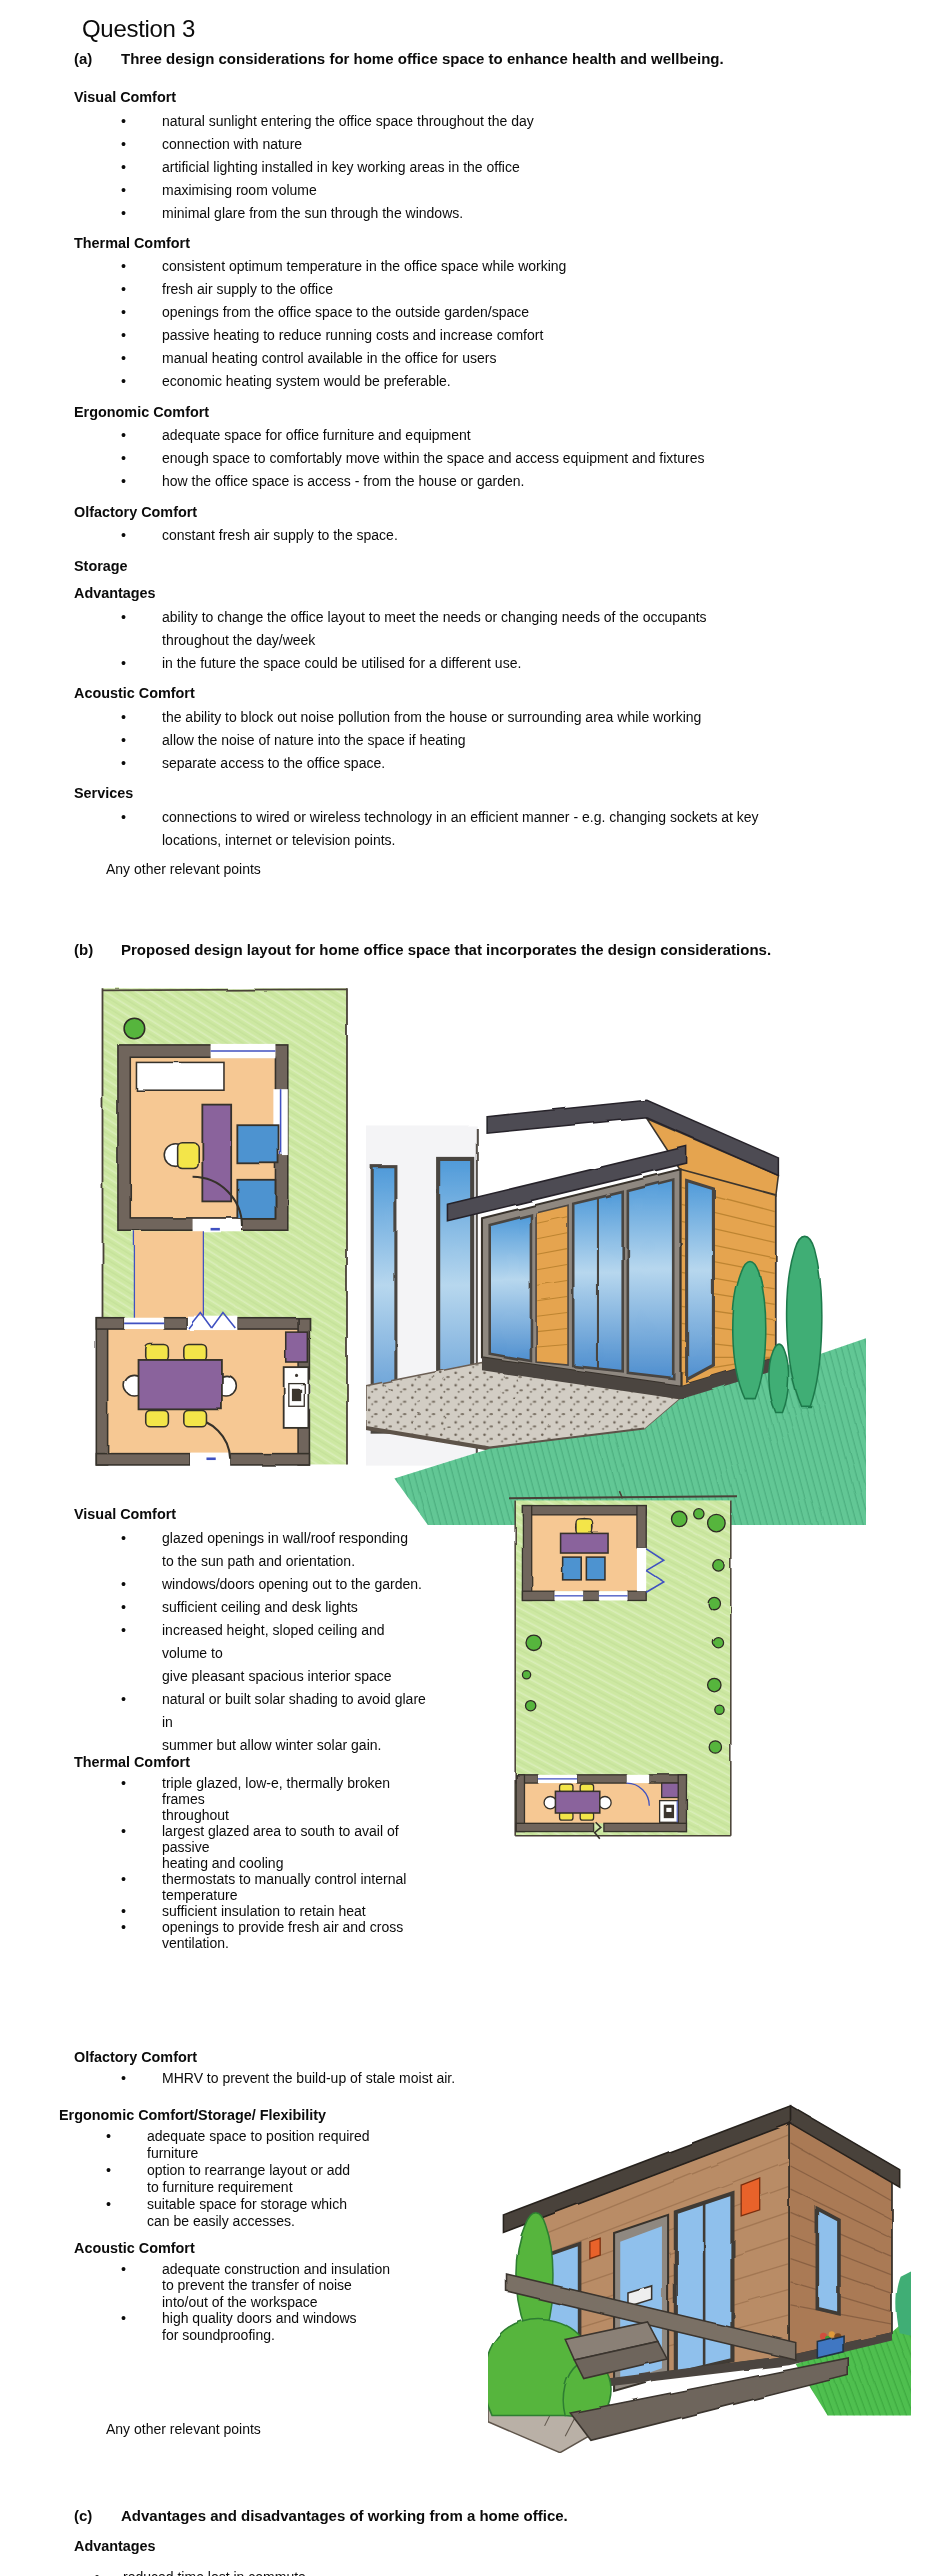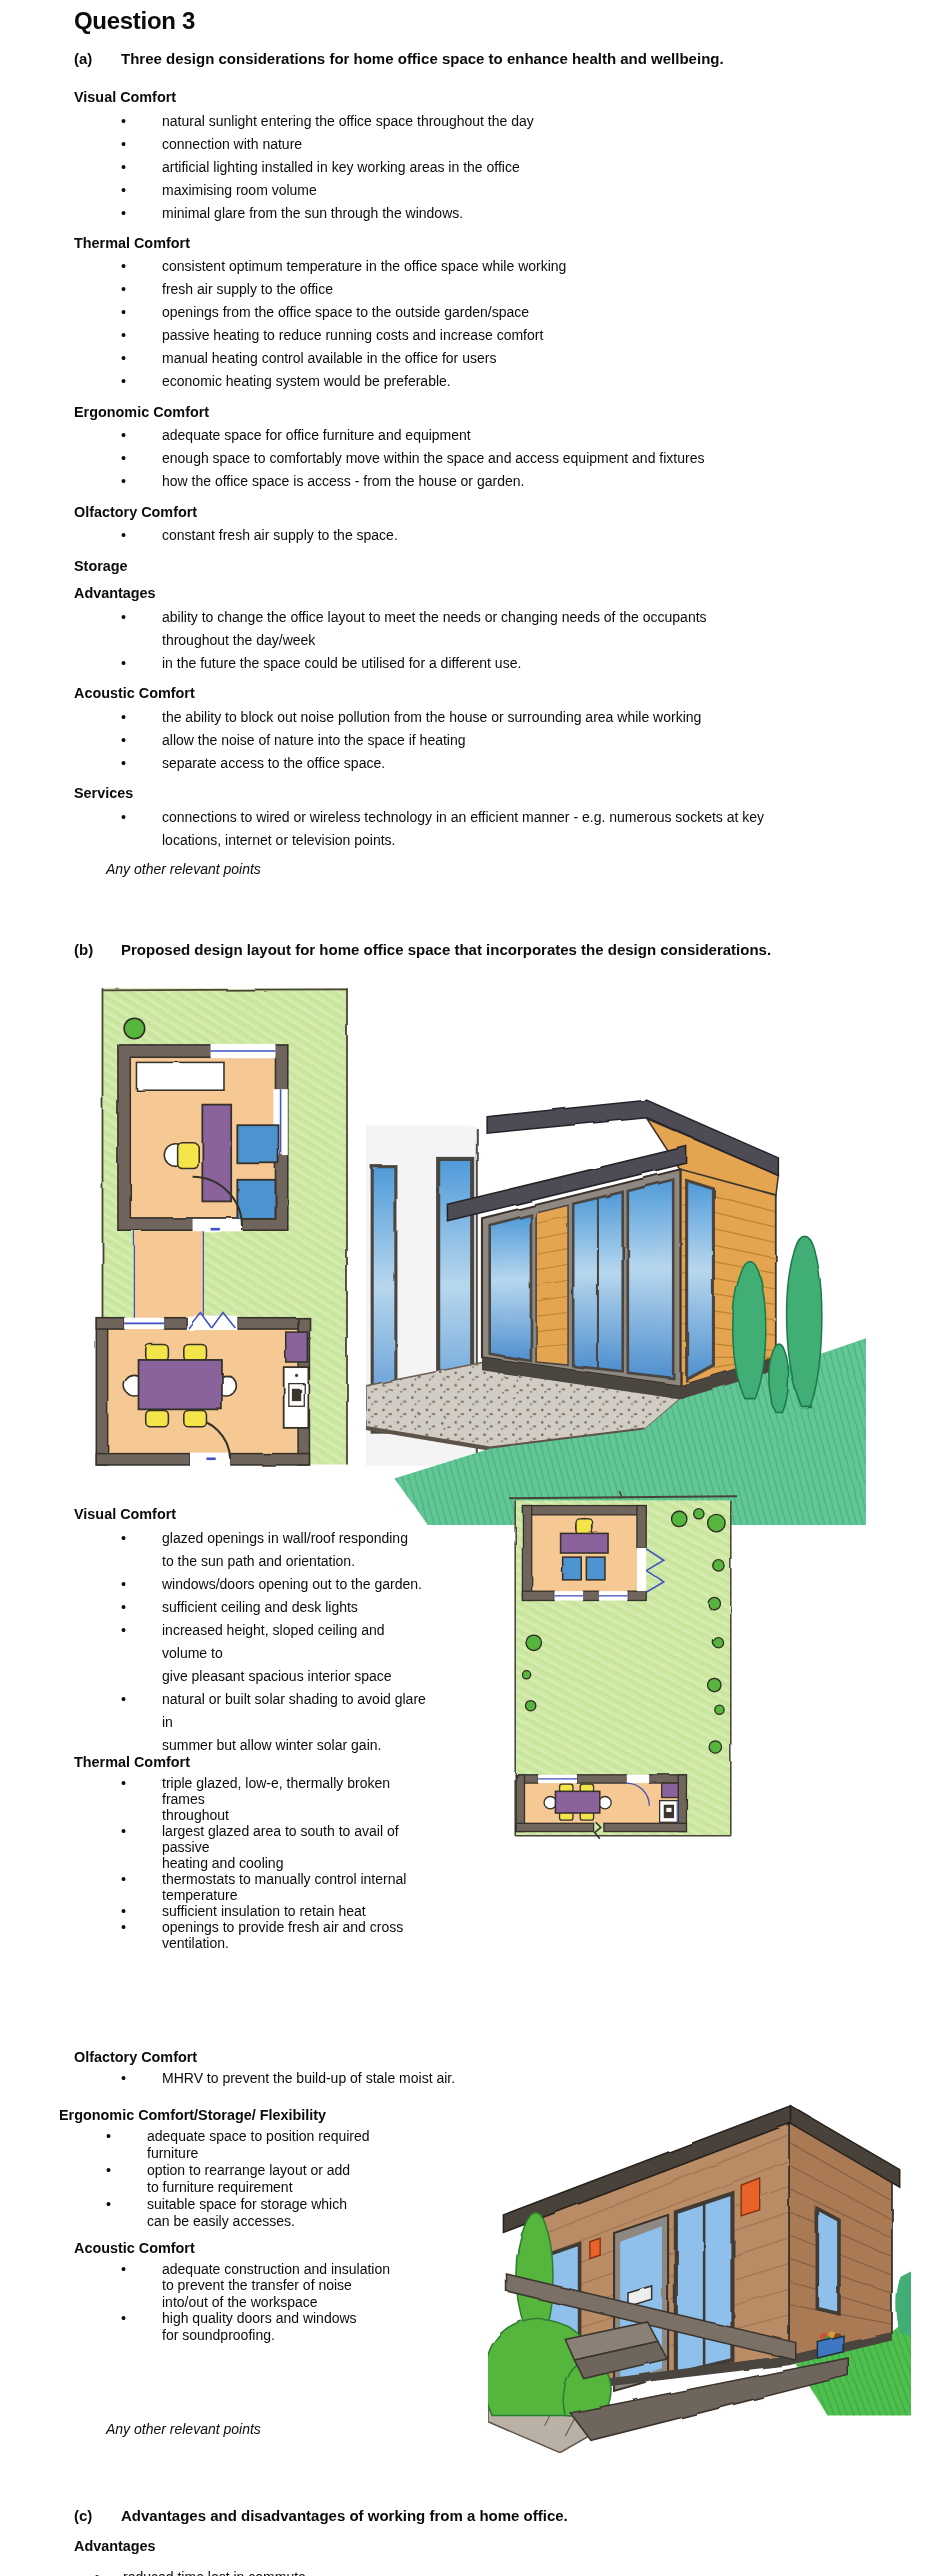--- a/index.html
+++ b/index.html
@@ -1,37 +1,37 @@
 <!DOCTYPE html>
 <html style="--garden: #cde8a2; --bush: #56b53d; --bushdark: #2f7d28; --wall: #6f655b; --outline: #35302a; --tan: #f6c893; --purple: #8a639c; --blue: #4e93d0; --yellow: #f3e54a; --pen: #3f51c1; --wood: #e5a44f; --roof: #4e4b52; --teal: #62c795; --shrub: #3fae74; --gravel: #d2cdc4; --cabin: #b98c66; --cabin2: #aa7a55; --cabinroof: #4a423b; --winblue: #8fc0ec; --vent: #e8622a; --deck: #7a7065; --paving: #b9b0a6; --grass: #4fbf4f;font-size:8.2px"><head>
 <meta charset="utf-8">
 <style>
   html,body{margin:0;padding:0;background:#e9e9e9}
   .page{position:relative;width:937px;height:2998px;background:#ffffff;
         font-family:"Liberation Sans",sans-serif;color:#0b0b0b;overflow:hidden}
   .abs{position:absolute}
-  h1.title{font-size:24px;line-height:27px;font-weight:700;margin:0;letter-spacing:-0.3px}
+  h1.title{font-size:24px;line-height:27px;font-weight:400;margin:8px;letter-spacing:-0.3px}
   .sec-head{display:flex;font-size:15px;line-height:18.5px;font-weight:700}
   .sec-head .lbl{width:47px;flex:none}
   .group h3{font-size:14.4px;font-weight:700;margin:0 0 3.1px 0;line-height:17.5px}
   .flow .group{margin-top:10.3px}
   .flow .group:first-child{margin-top:0}
   .bullets{list-style:none;margin:2px;padding:0}
   .bullets li{position:relative;padding-left:86px;white-space:pre-line;font-size:14px}
   .bullets li::before{content:"\2022";position:absolute;left:45px;top:0;font-size:14.4px}
   .indent-sm li{padding-left:47px}
   .indent-sm li::before{left:18.5px}
   .lh45 li{line-height:23px}
   .lh44 li{line-height:23px}
   .lh46 li{line-height:24px}
   .lh33 li{line-height:17px}
   .lh32 li{line-height:16.5px}
   .lh31 li{line-height:16px}
   .mb10{margin-bottom:5.2px}
-  .footnote{font-style:italic;font-size:14px;line-height:17.5px}
+  .footnote{font-size:14px;line-height:17.5px}
   .gap19 h3{margin-bottom:9.8px}
   svg{display:block}
 </style>
 </head>
 <body>
 
 <div class="page">
 
   <h1 class="title abs" style="left:74px;top:7.2px">Question 3</h1>
 
@@ -91,21 +91,21 @@
       <h3>Acoustic Comfort</h3>
       <ul class="bullets lh45">
           <li>the ability to block out noise pollution from the house or surrounding area while working</li>
           <li>allow the noise of nature into the space if heating</li>
           <li>separate access to the office space.</li>
         </ul>
     </section>
     <section class="group">
       <h3>Services</h3>
       <ul class="bullets lh45">
-          <li>connections to wired or wireless technology in an efficient manner - e.g. numerous sockets at key
+          <li>connections to wired or wireless technology in an efficient manner - e.g. changing sockets at key
 locations, internet or television points.</li>
         </ul>
     </section>
     <div class="footnote" style="margin:9.3px 0 0 32px">Any other relevant points</div>
   </div>
 
   <div class="sec-head abs" style="left:74px;top:941px;width:804px">
     <span class="lbl">(b)</span>
     <span>Proposed design layout for home office space that incorporates the design considerations.</span>
   </div>

